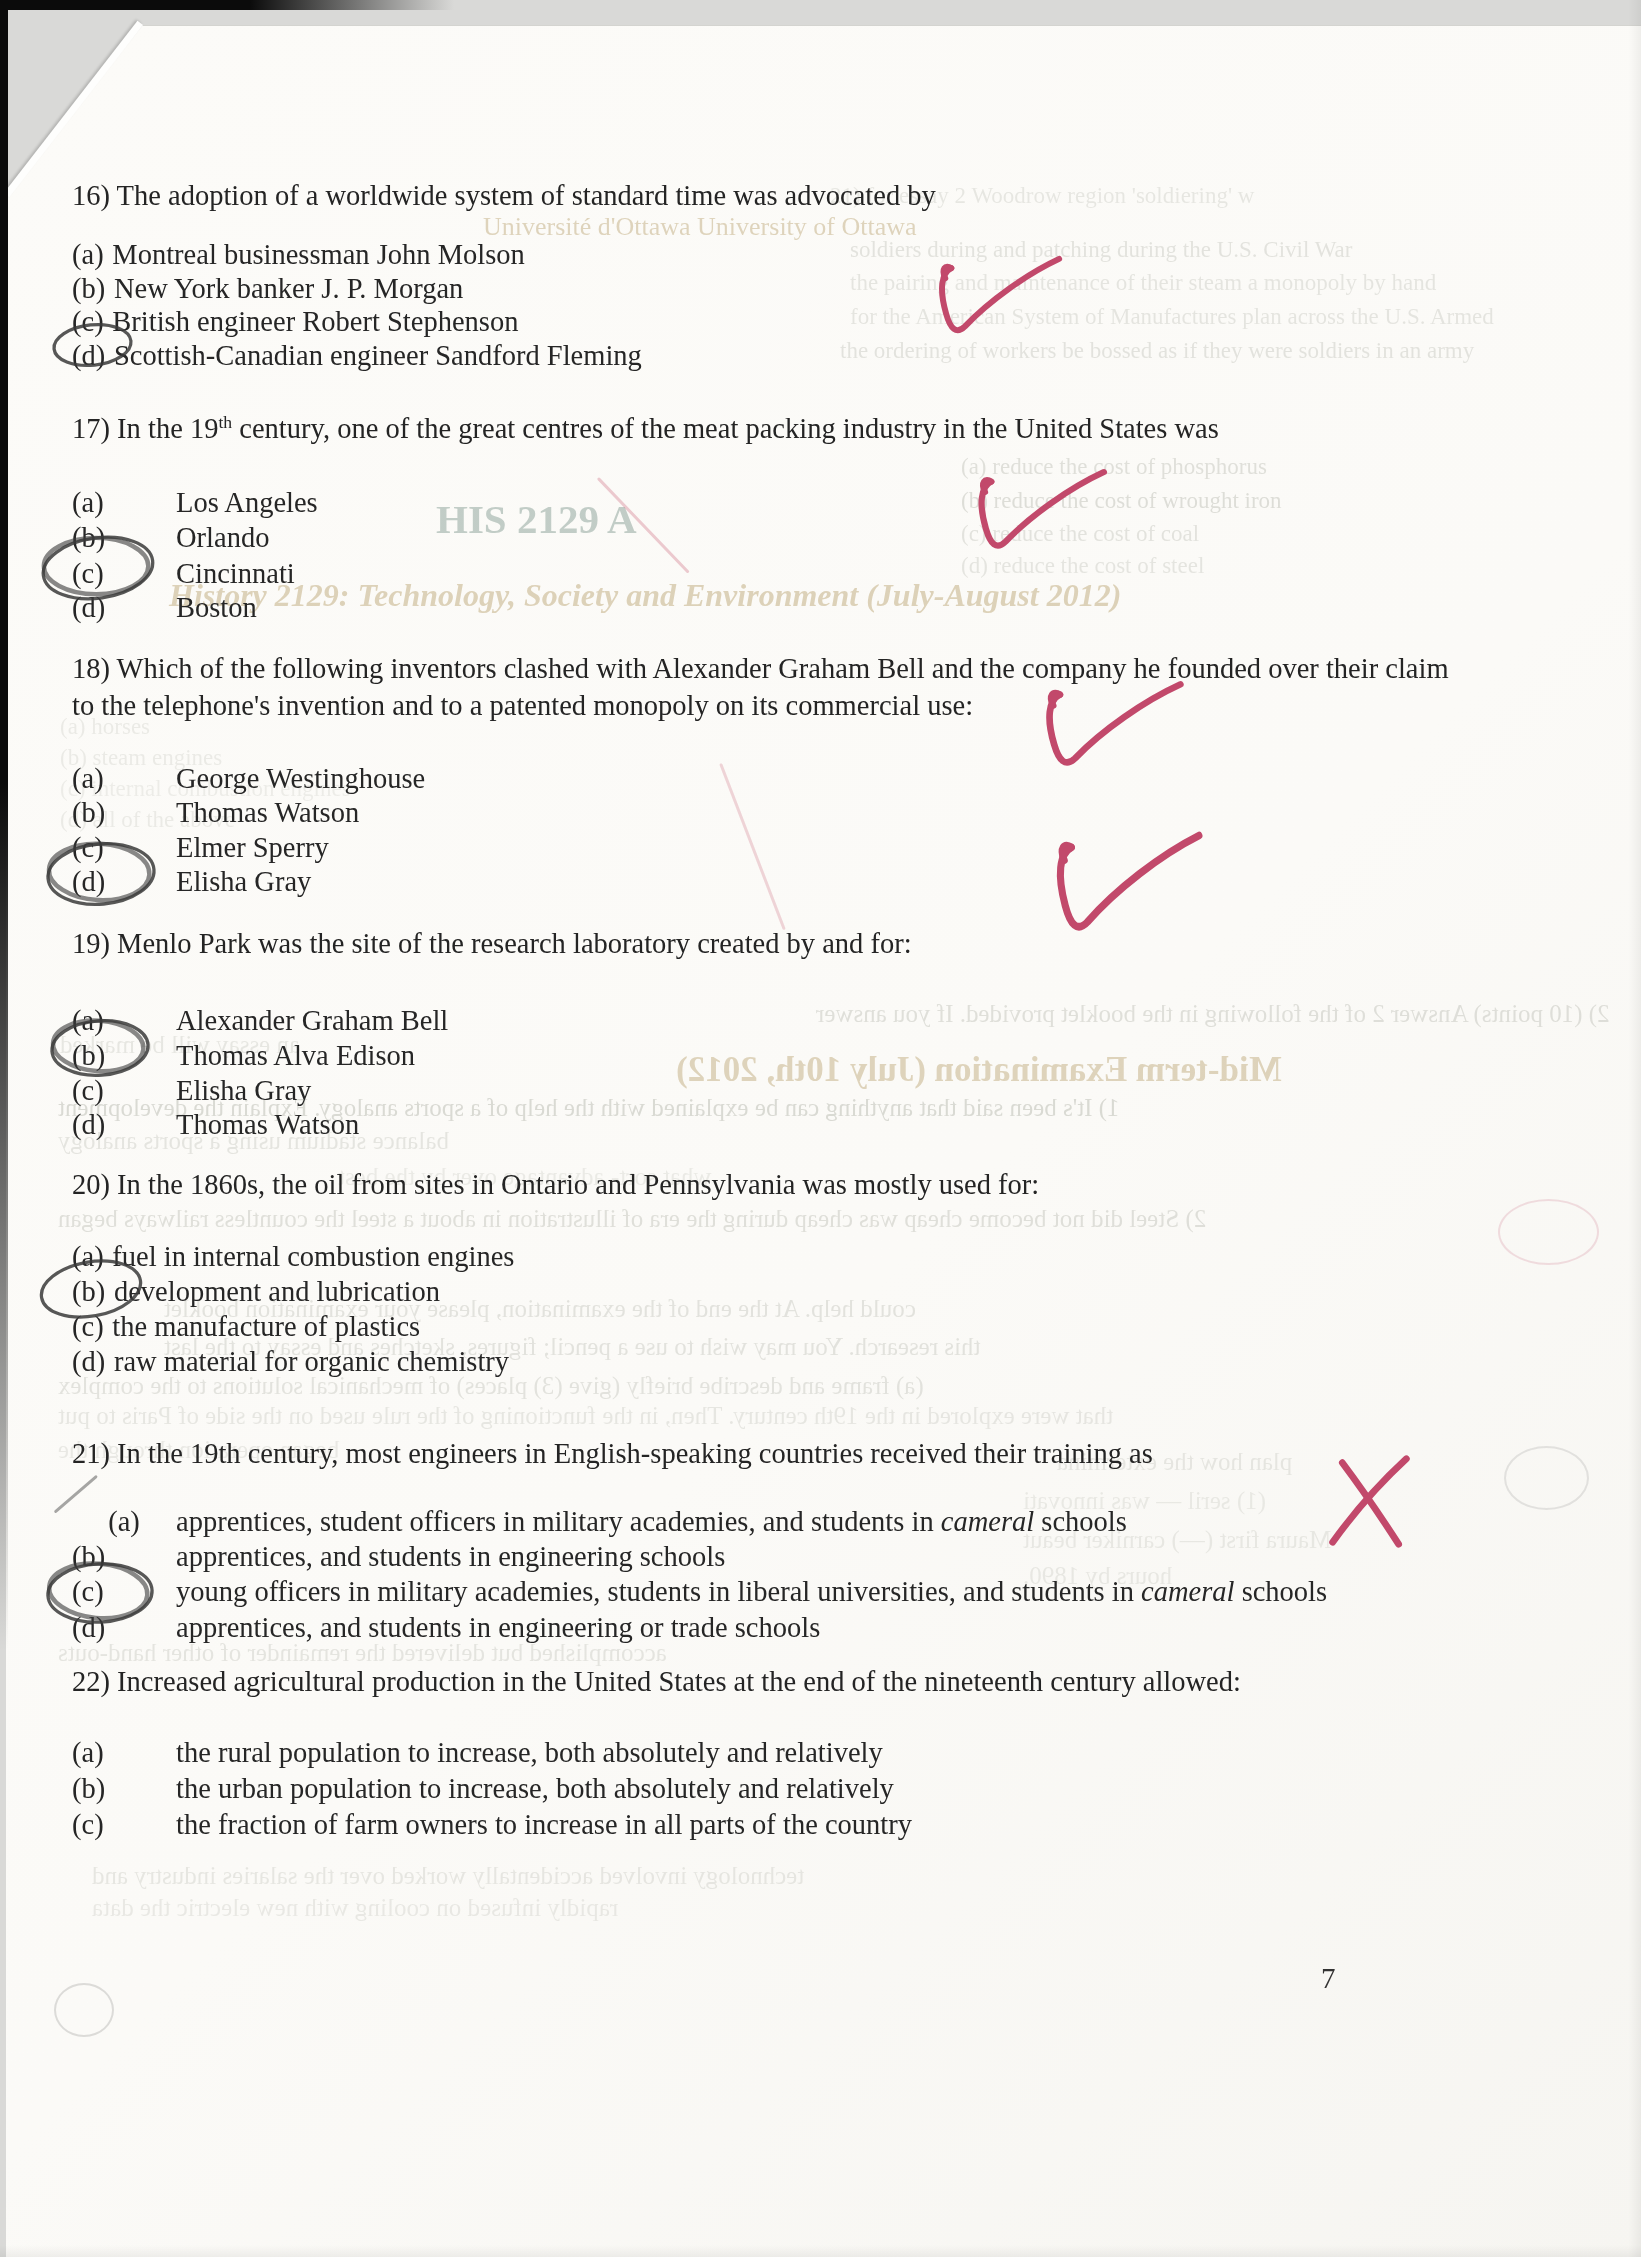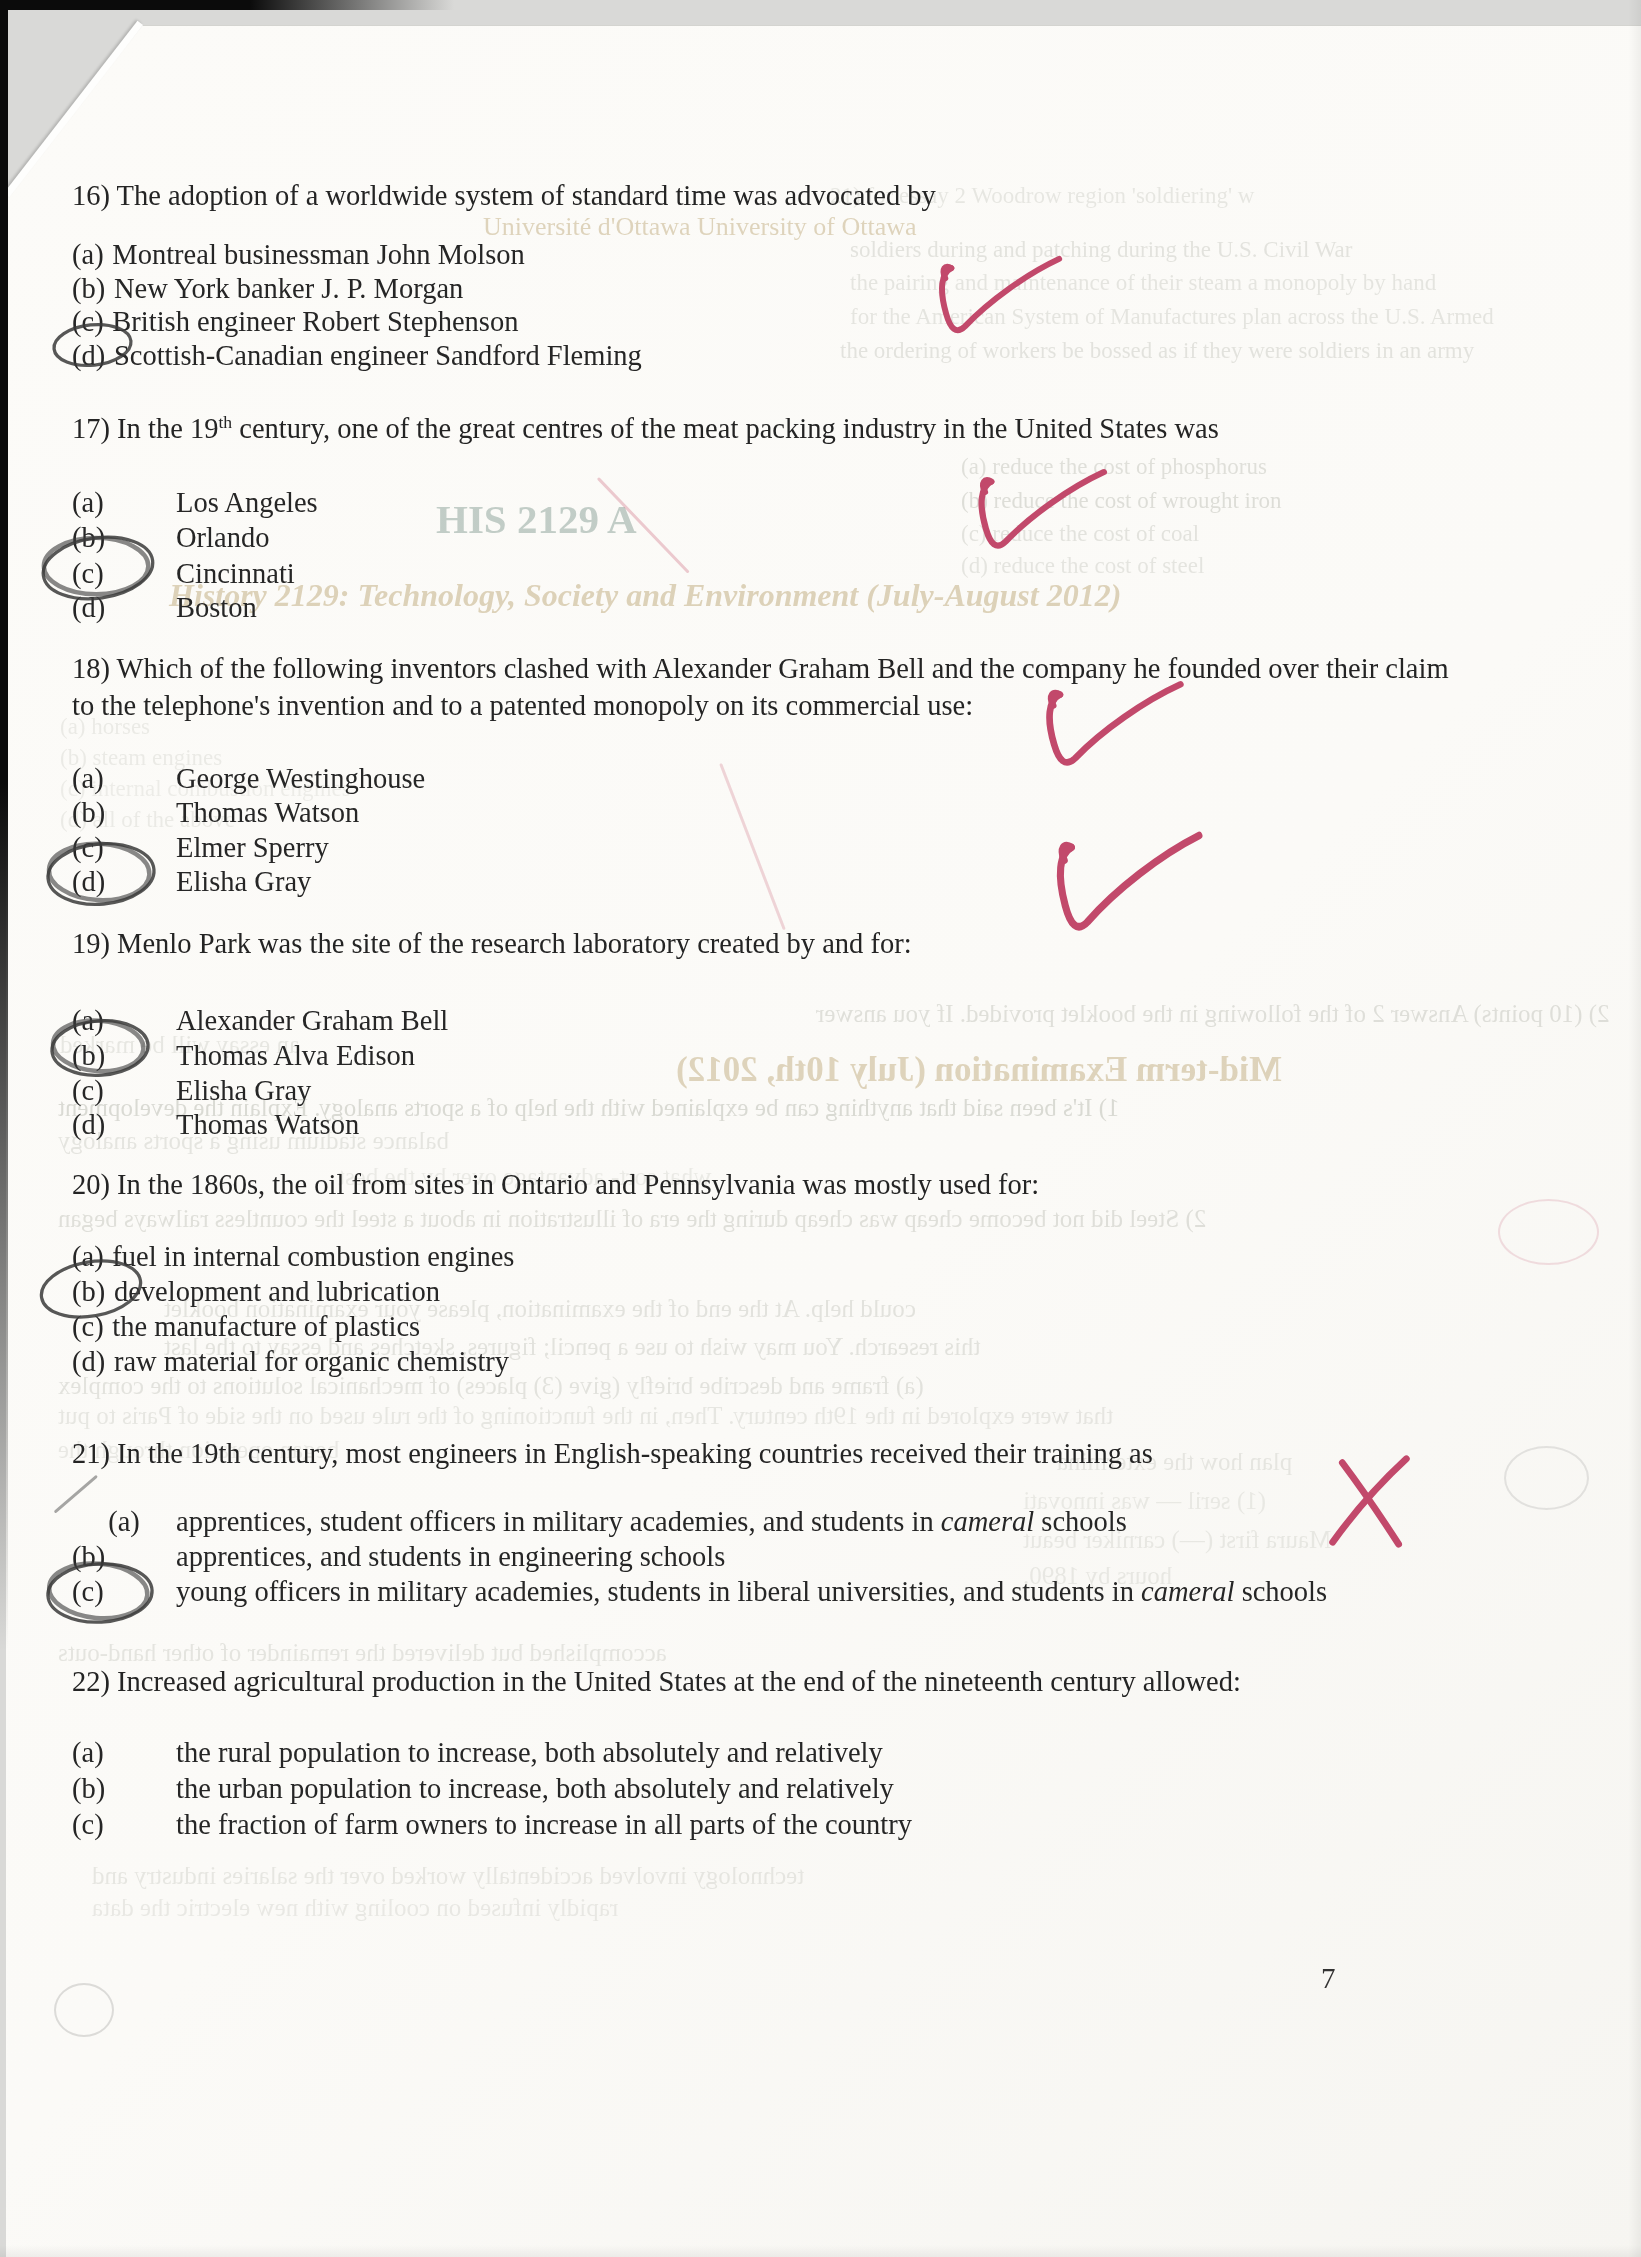--- a/index.html
+++ b/index.html
@@ -139,20 +139,21 @@
         <div class="option-row inline" style="top: 145px;"><span class="opt-label">(c)</span><span class="opt-text">the manufacture of plastics</span></div>
         <div class="option-row inline" style="top: 180px;"><span class="opt-label">(d)</span><span class="opt-text">raw material for organic chemistry</span></div>
       </div>
       <div class="question-block" style="top: 1408px; margin-top: 27px;">
         <div class="stem">
           <div class="stem-line">21) In the 19th century, most engineers in English-speaking countries received their training as</div>
         </div>
         <div class="option-row tabbed" style="top: 71px; text-align: center;"><span class="opt-label">(a)</span><span class="opt-text">apprentices, student officers in military academies, and students in <i>cameral</i> schools</span></div>
         <div class="option-row tabbed" style="top: 106px;"><span class="opt-label">(b)</span><span class="opt-text">apprentices, and students in engineering schools</span></div>
         <div class="option-row tabbed" style="top: 141px;"><span class="opt-label">(c)</span><span class="opt-text">young officers in military academies, students in liberal universities, and students in <i>cameral</i> schools</span></div>
+        <div class="option-row tabbed" style="top: 177px;"><span class="opt-label">(d)</span><span class="opt-text">apprentices, and students in engineering or trade schools</span></div>
       </div>
       <div class="question-block" style="top: 1663px;">
         <div class="stem">
           <div class="stem-line">22) Increased agricultural production in the United States at the end of the nineteenth century allowed:</div>
         </div>
         <div class="option-row tabbed" style="top: 74px;"><span class="opt-label">(a)</span><span class="opt-text">the rural population to increase, both absolutely and relatively</span></div>
         <div class="option-row tabbed" style="top: 110px;"><span class="opt-label">(b)</span><span class="opt-text">the urban population to increase, both absolutely and relatively</span></div>
         <div class="option-row tabbed" style="top: 146px;"><span class="opt-label">(c)</span><span class="opt-text">the fraction of farm owners to increase in all parts of the country</span></div>
       </div>
     </div>

